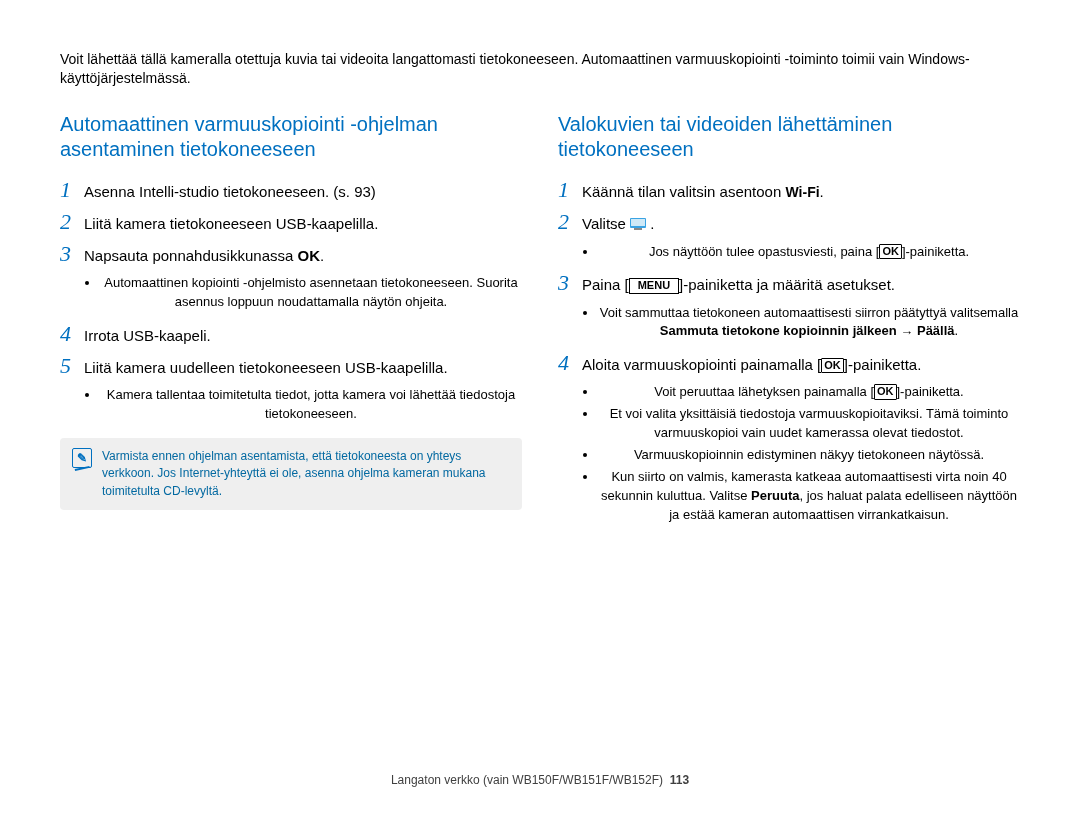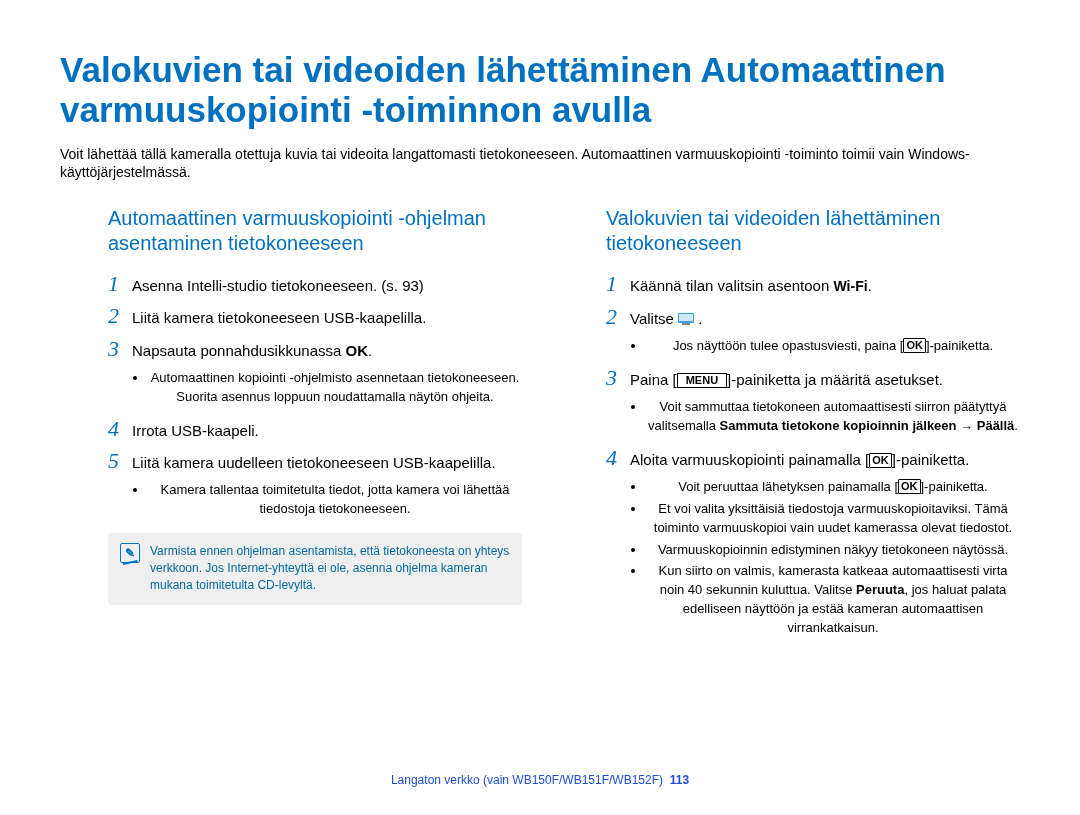--- a/index.html
+++ b/index.html
@@ -28,21 +28,20 @@
     font-size: 14px;
     line-height: 1.35;
     margin-bottom: 24px;
   }
   .cols {
     display: flex;
     gap: 36px;
   }
   .col {
     flex: 1 1 0;
-    margin-left: 48px;
   }
   .subhead {
     color: #0070c0;
     font-size: 20px;
     line-height: 1.25;
     font-weight: 400;
     margin-bottom: 16px;
   }
   .step {
     display: flex;
@@ -142,30 +141,29 @@
     height: 12px;
     vertical-align: -1px;
   }
   .footer {
     position: absolute;
     bottom: 28px;
     left: 0;
     width: 1080px;
     text-align: center;
     font-size: 12px;
-    color: #1d4ed8;
+    color: #404040;
   }
   .footer .pnum { font-weight: 700; }
 </style>
 </head>
 <body>
 
 <div class="page">
 
-  <div class="title">Valokuvien tai videoiden lähettäminen Automaattinen varmuuskopiointi -toiminnon avulla</div>
 
   <div class="intro">Voit lähettää tällä kameralla otettuja kuvia tai videoita langattomasti tietokoneeseen. Automaattinen varmuuskopiointi -toiminto toimii vain Windows-käyttöjärjestelmässä.</div>
 
   <div class="cols">
 
     <div class="col">
       <div class="subhead">Automaattinen varmuuskopiointi -ohjelman asentaminen tietokoneeseen</div>
 
       <div class="step">
         <div class="step-num">1</div>

